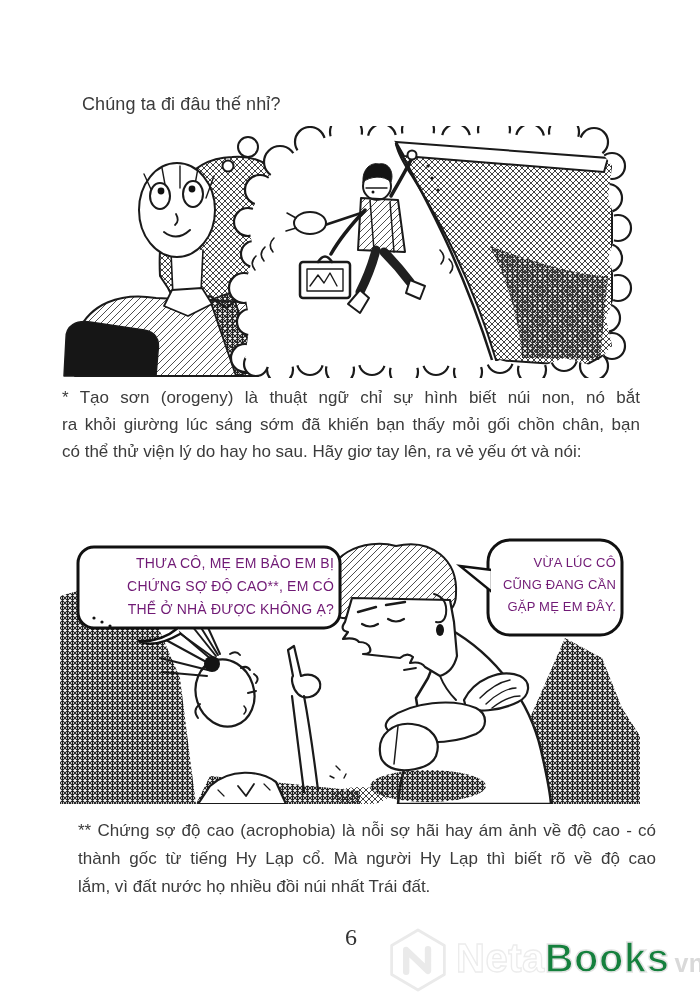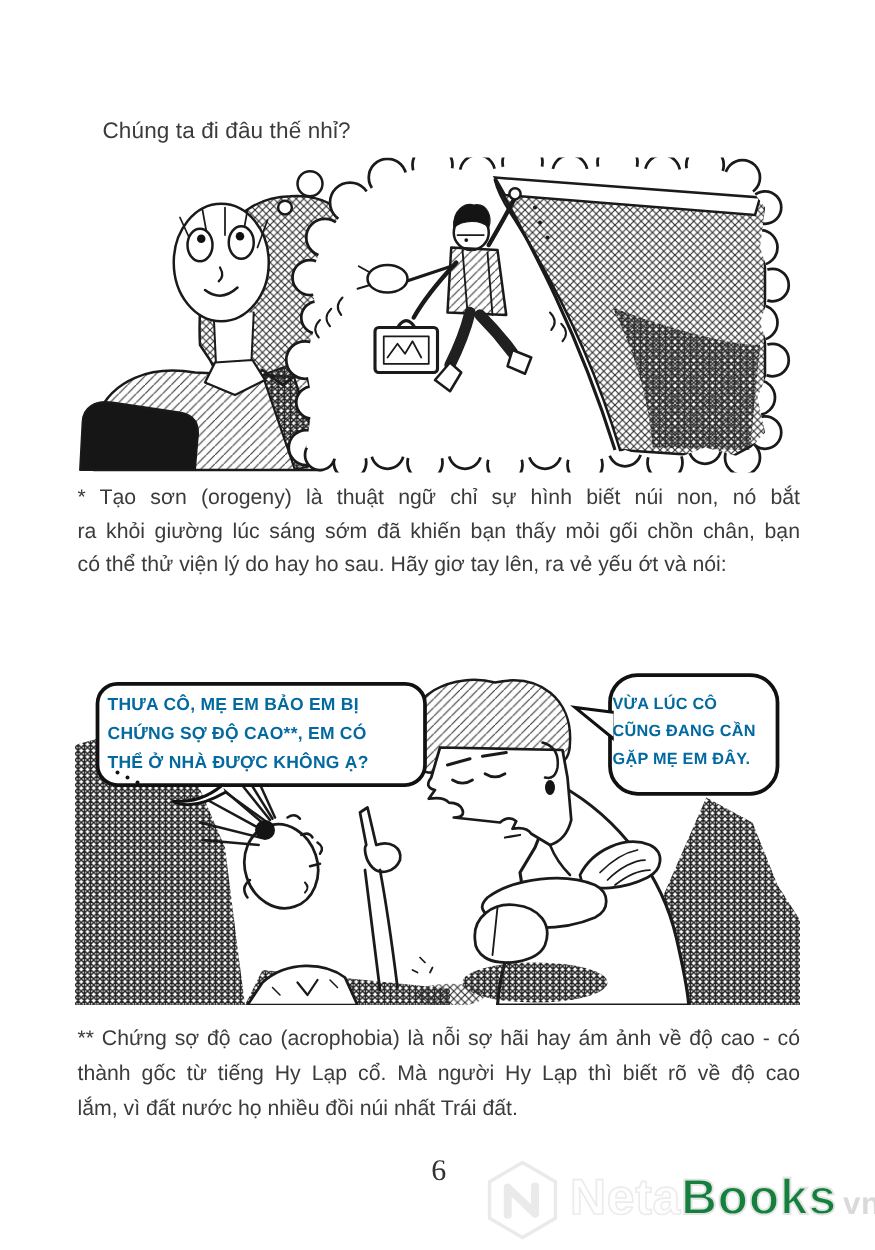--- a/index.html
+++ b/index.html
@@ -10,27 +10,27 @@
     color:#3b3b3b;letter-spacing:0.1px;margin-left:20px;}
 
   .figure{position:absolute;left:60px;}
   .fig1{top:126px;width:580px;height:252px;}
   .fig2{top:538px;width:580px;height:266px;}
   .figure svg{display:block;width:100%;height:100%;}
 
   .para{position:absolute;left:62px;width:578px;color:#3b3b3b;font-size:17px;
     font-weight:500;}
   .p1{top:384px;}
-  .p2{top:817px;}
+  .p2{top:817px;margin-left:16px;}
   .line{height:27px;line-height:27px;text-align:justify;text-align-last:justify;
     white-space:nowrap;overflow:visible;}
   .line.last{text-align-last:left;}
   .p2 .line{height:28px;line-height:28px;}
 
-  .bubble-text{position:absolute;text-align:left;font-weight:700;color:#0369a1;
+  .bubble-text{position:absolute;text-align:right;font-weight:400;color:#701a75;
     font-size:14px;line-height:23px;letter-spacing:0.2px;}
   .bubble-text.left{left:86px;top:552px;width:248px;}
   .bubble-text.right{left:490px;top:552px;width:126px;font-size:13px;line-height:22px;}
 
   .page-number{position:absolute;left:62px;top:924px;width:578px;text-align:center;
     font-family:"Liberation Serif","DejaVu Serif",serif;font-size:24px;color:#333333;}
 
   .watermark{position:absolute;left:388px;top:924px;height:72px;display:flex;
     align-items:center;gap:8px;}
   .wm-text{font-size:40px;font-weight:700;letter-spacing:0.5px;line-height:70px;

